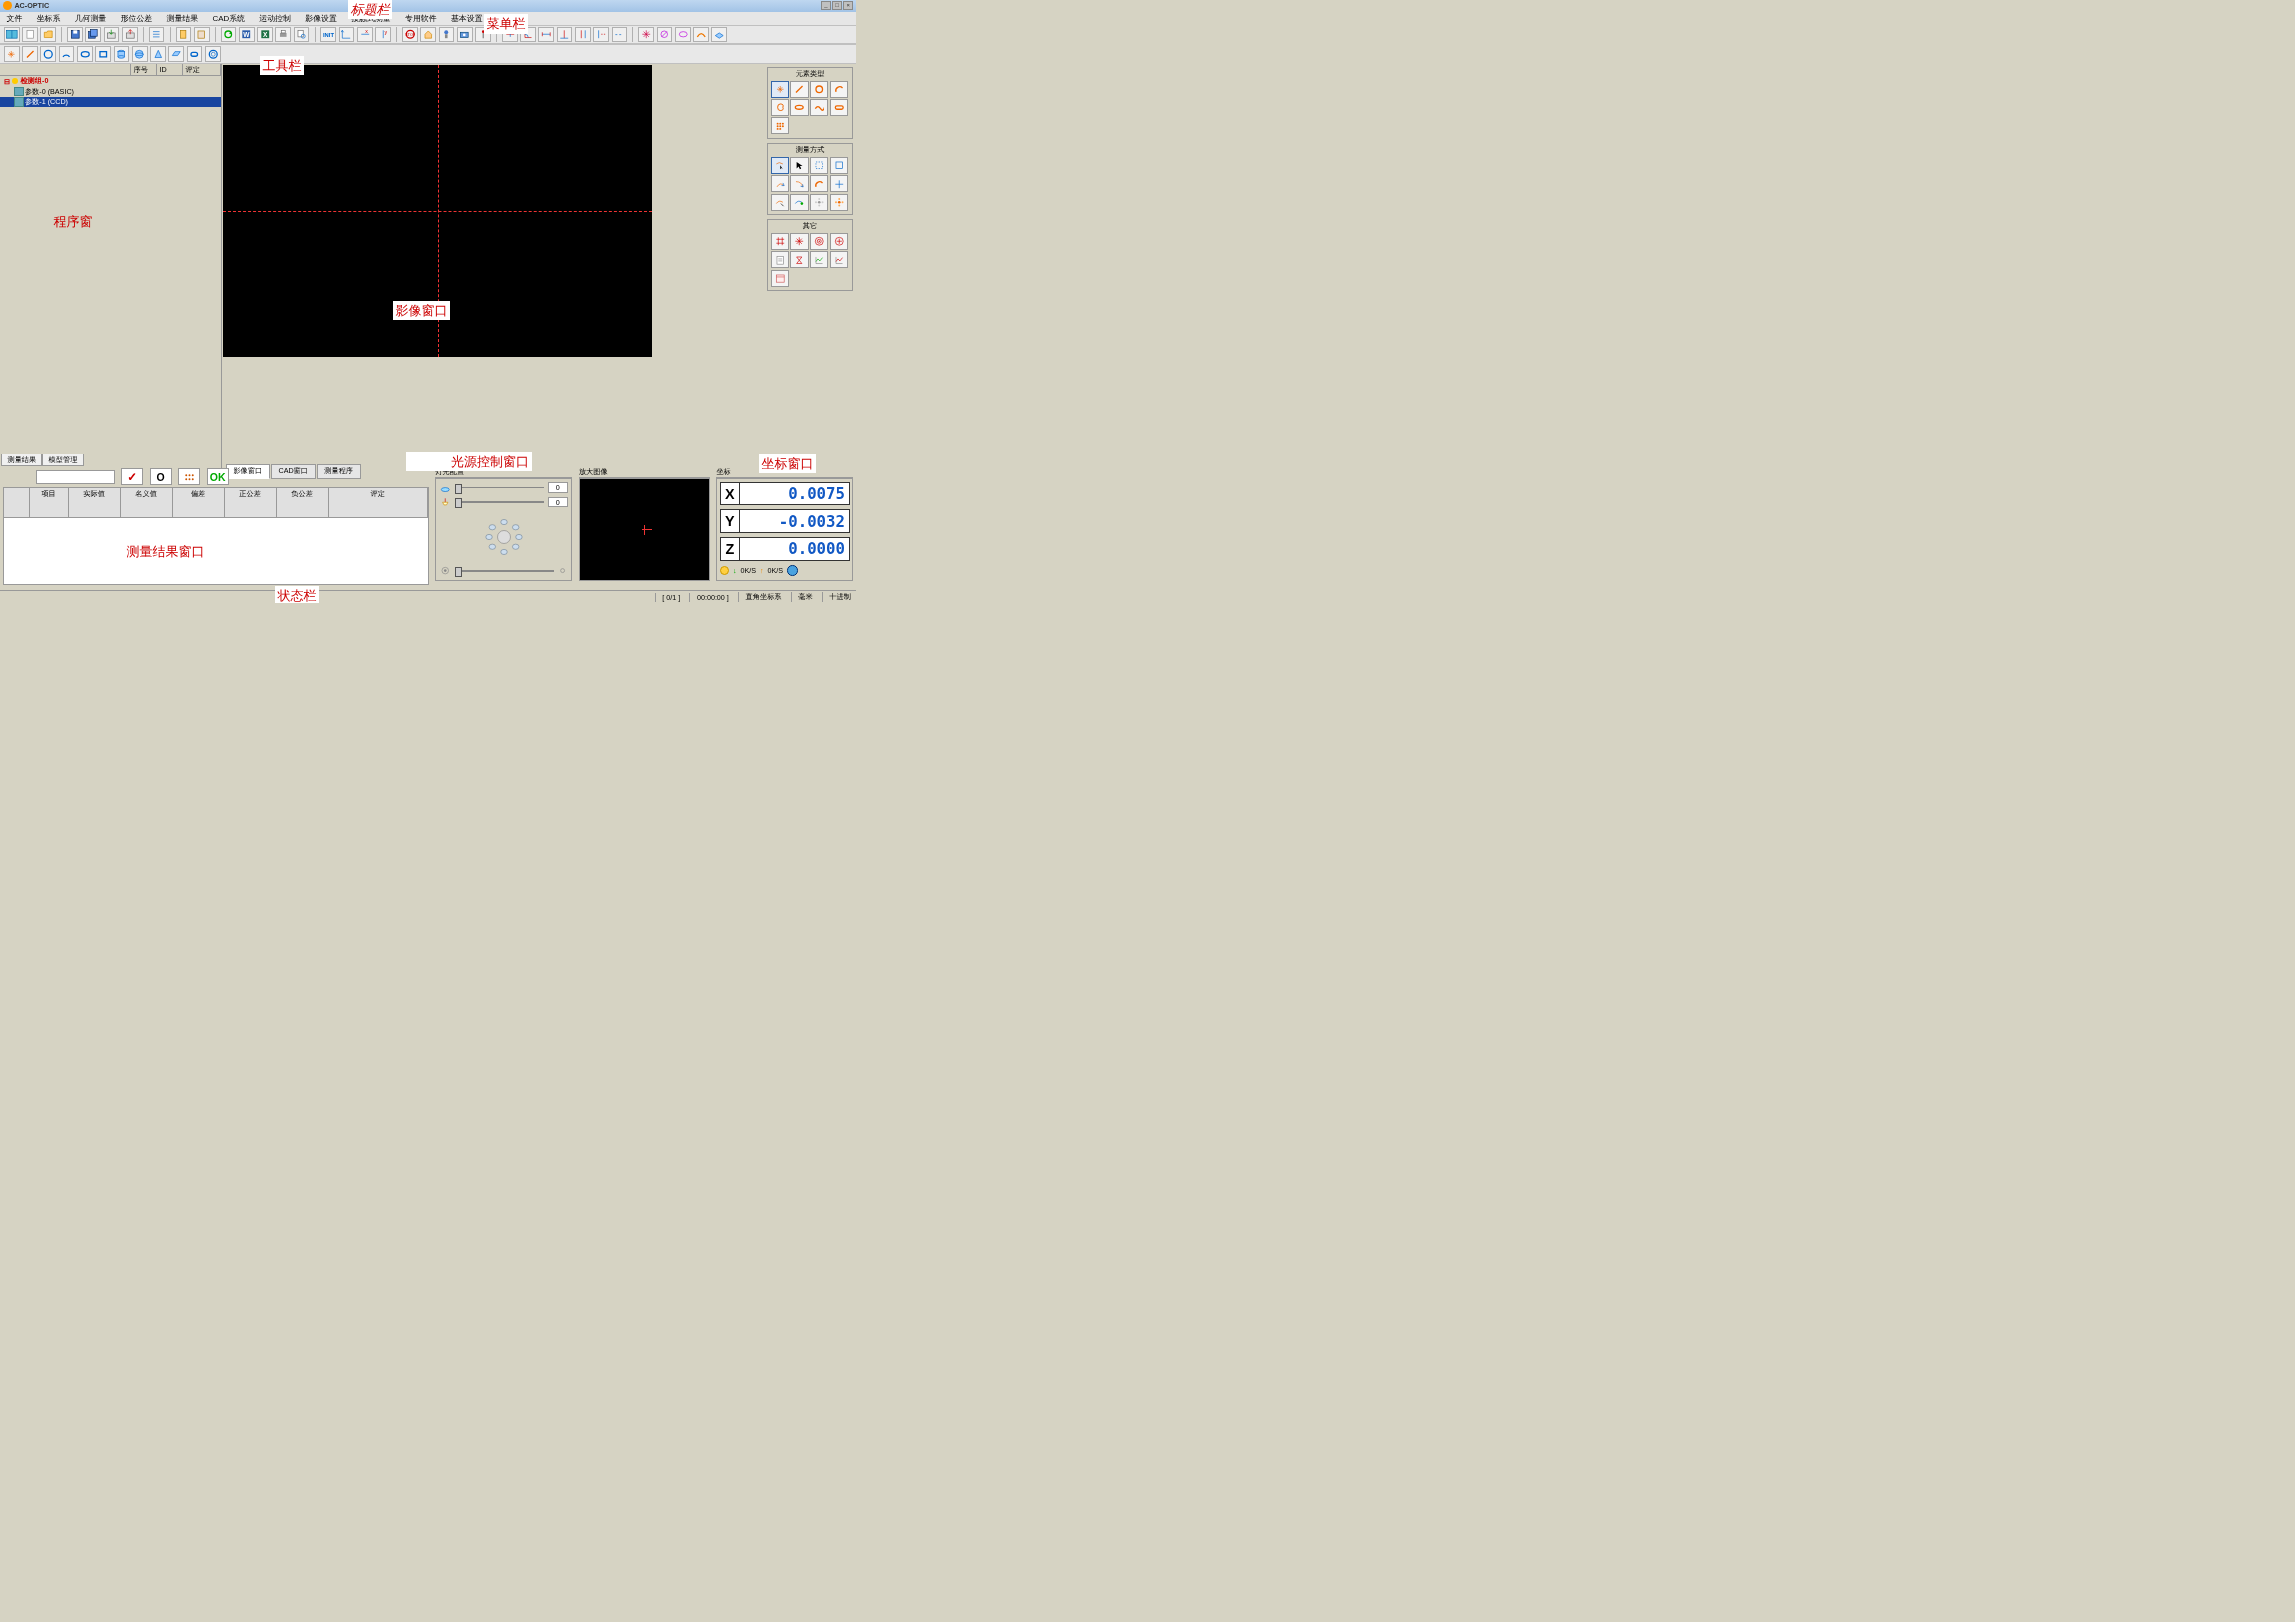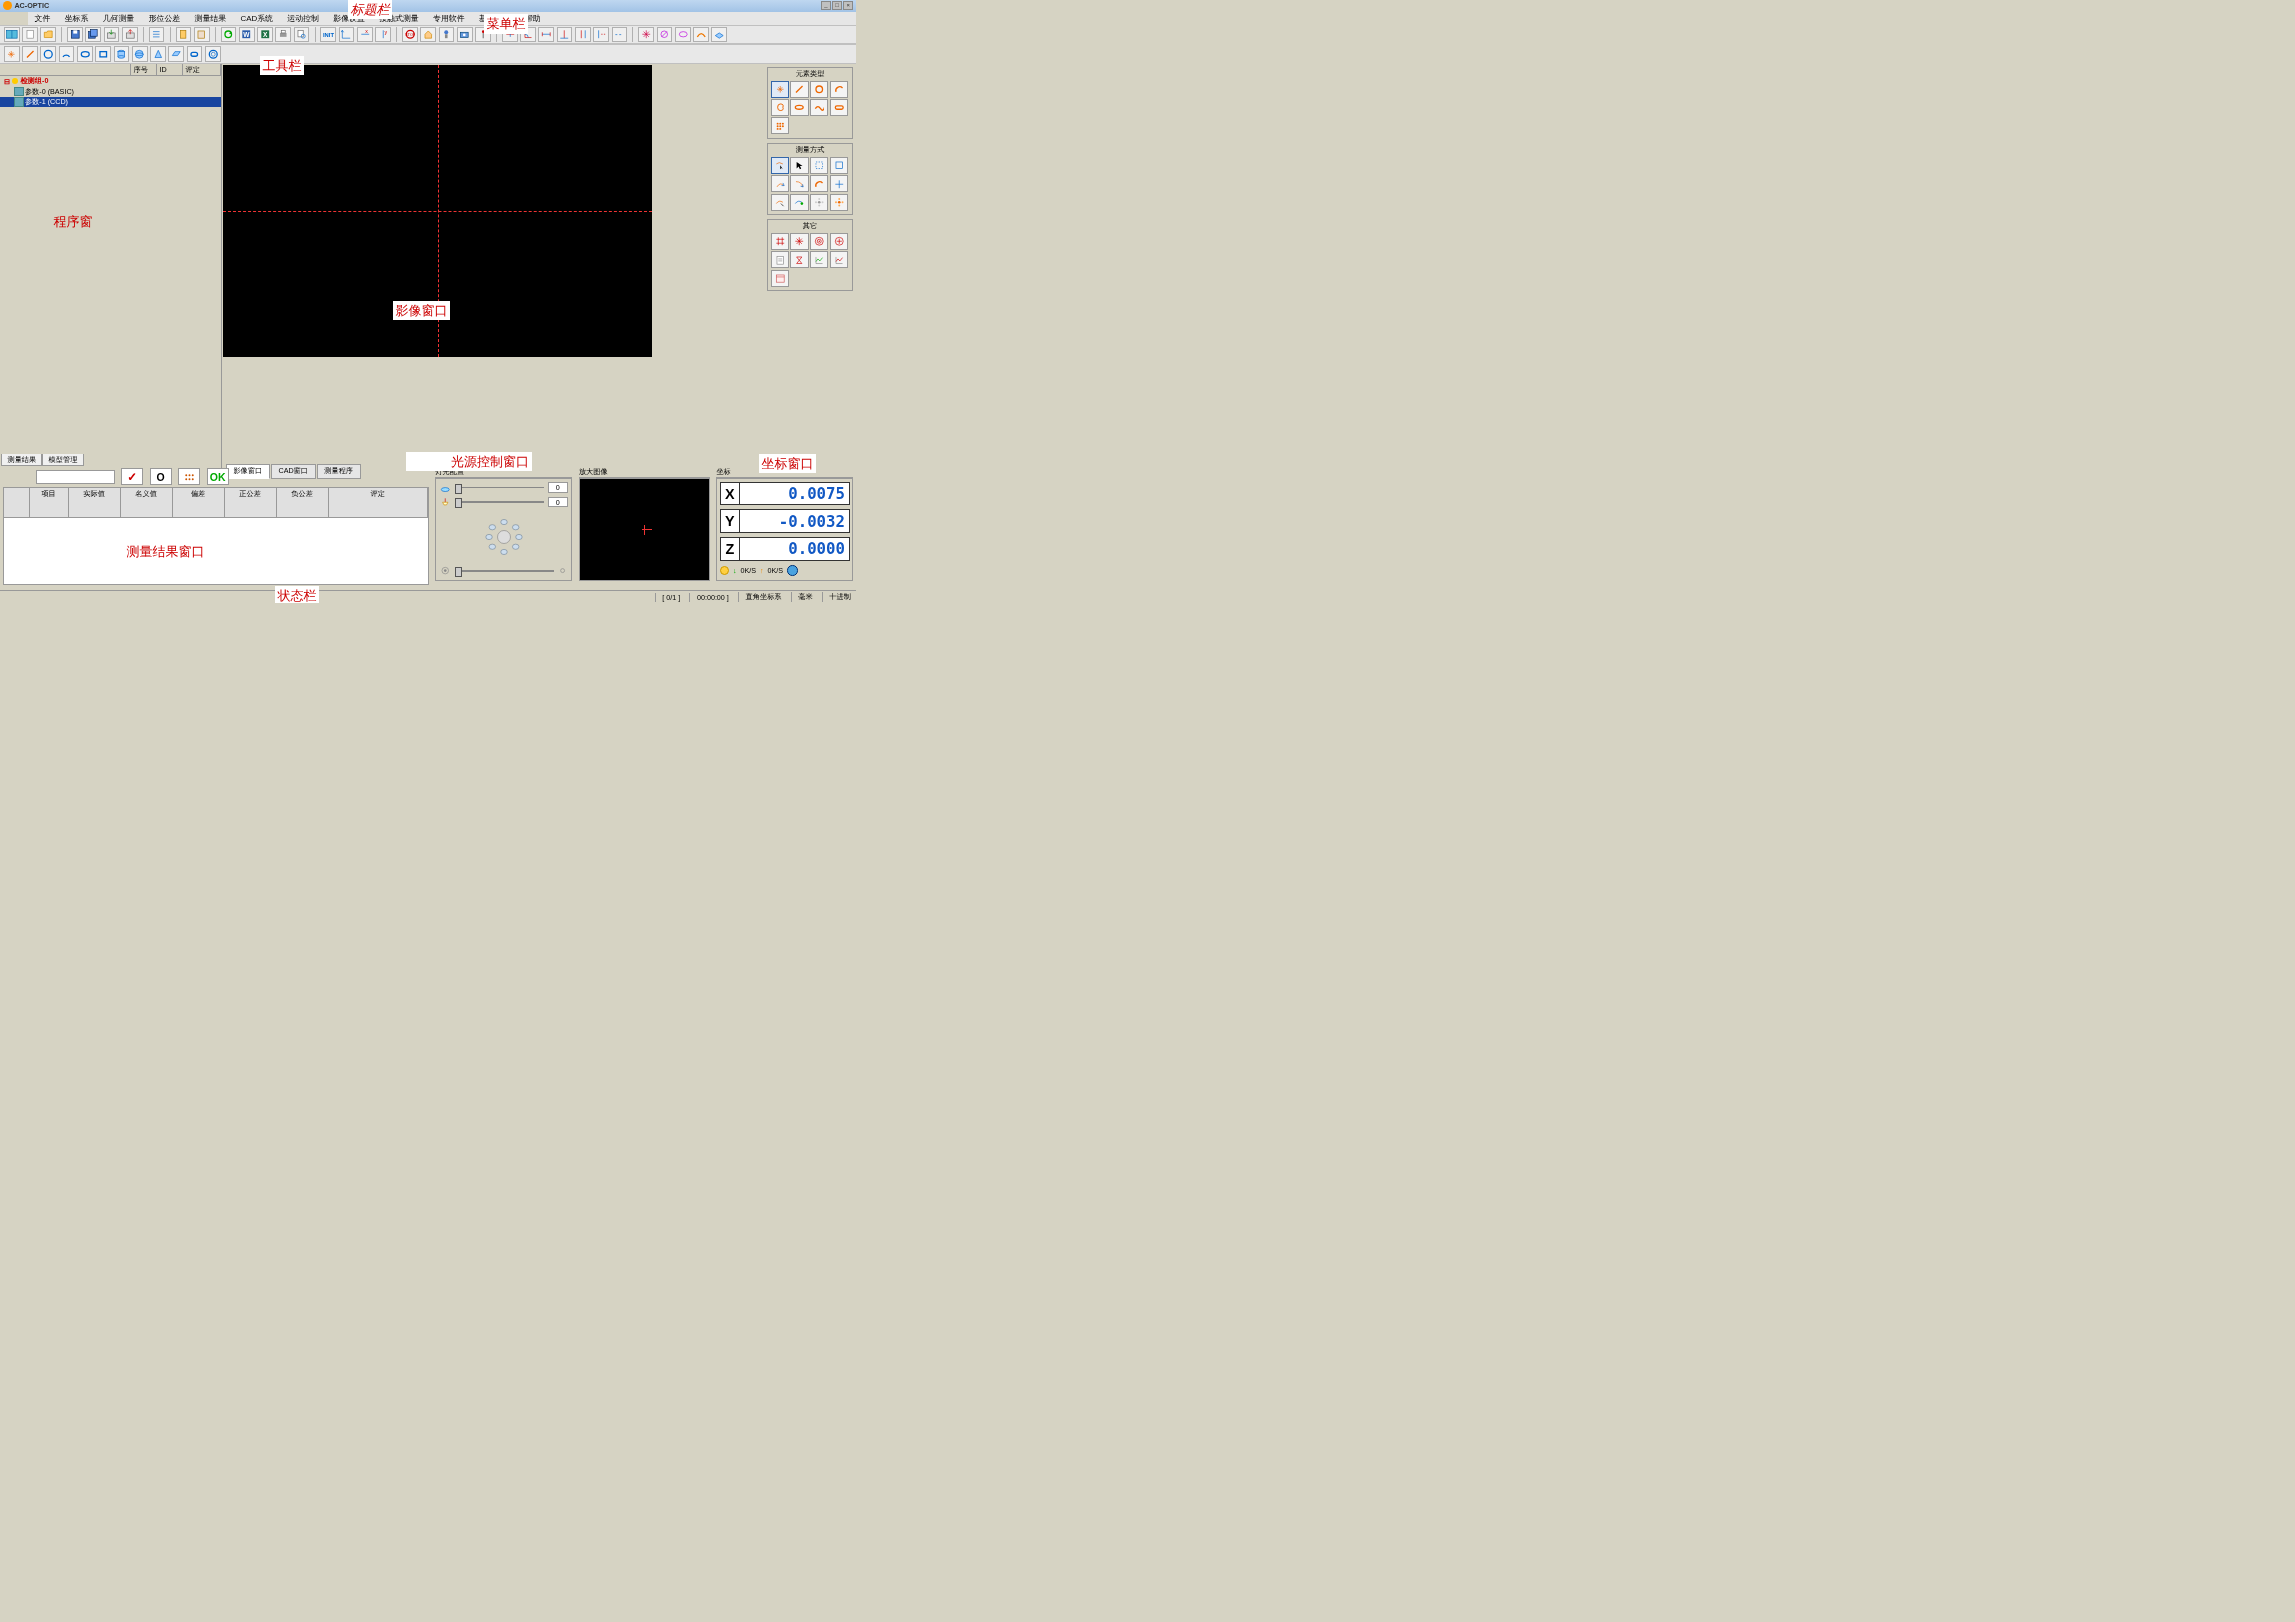--- a/index.html
+++ b/index.html
@@ -5,21 +5,21 @@
   * { box-sizing: border-box; margin: 0; padding: 0; font-family: "Microsoft YaHei", sans-serif; }
   body { background: #d6d3c3; width: 856px; height: 603px; overflow: hidden; font-size: 7.9px; position: relative; }
   
   
   .title-bar { height: 11.8px; background: linear-gradient(to bottom, #bfd7f0, #a2c3e6); display: flex; align-items: center; padding: 0 2.6px; font-size: 7.2px; color: #333; }
   .title-bar .title-text { flex: 1; font-weight: bold; }
   .win-controls { display: flex; gap: 0.7px; }
   .win-btn { width: 10.5px; height: 9.2px; background: #c0c0c0; border: 0.7px solid #888; font-size: 5.9px; text-align: center; line-height: 7.9px; cursor: pointer; }
   
   
-  .menu-bar { height: 13px; background: #e6e6e6; display: flex; align-items: center; padding: 0 3.9px; gap: 9.2px; font-size: 7.9px; margin-left: 28px; }
+  .menu-bar { height: 13px; background: #e6e6e6; display: flex; align-items: center; padding: 0 3.9px; gap: 9.2px; font-size: 7.9px; }
   .menu-item { cursor: pointer; padding: 1.3px 2.6px; }
   
   
   .toolbar { height: 19.6px; background: #e8e8e8; border-top: 0.7px solid #c0c0c0; border-bottom: 0.7px solid #c0c0c0; display: flex; align-items: center; padding: 0 3.9px; gap: 2.6px; }
   .tool-btn { width: 15.7px; height: 15.7px; background: #f0f0f0; border: 0.7px solid #b0b0b0; display: flex; align-items: center; justify-content: center; cursor: pointer; }
   .tool-sep { width: 0.7px; height: 14.4px; background: #b0b0b0; margin: 0 2.6px; }
   
   .main { display: flex; height: 414px; }
   
   

